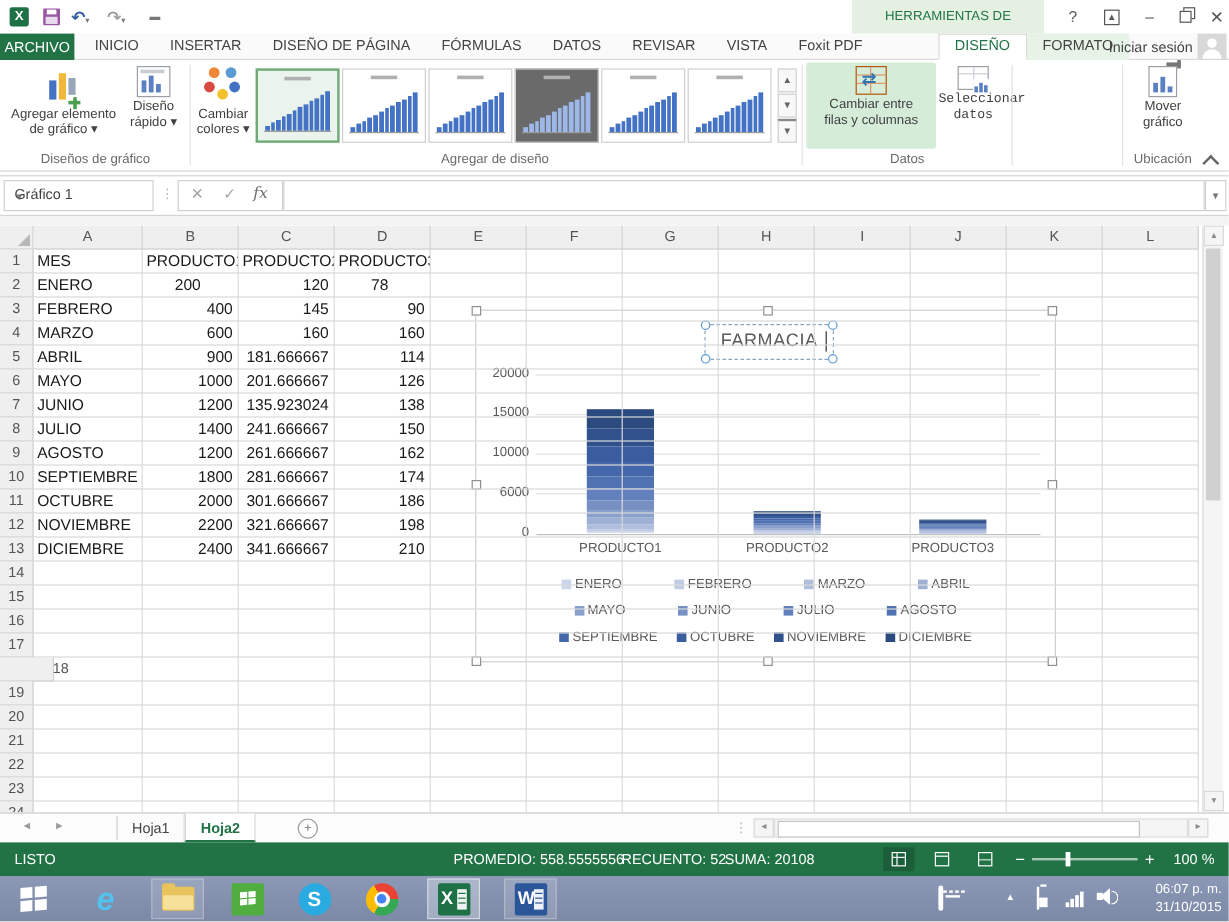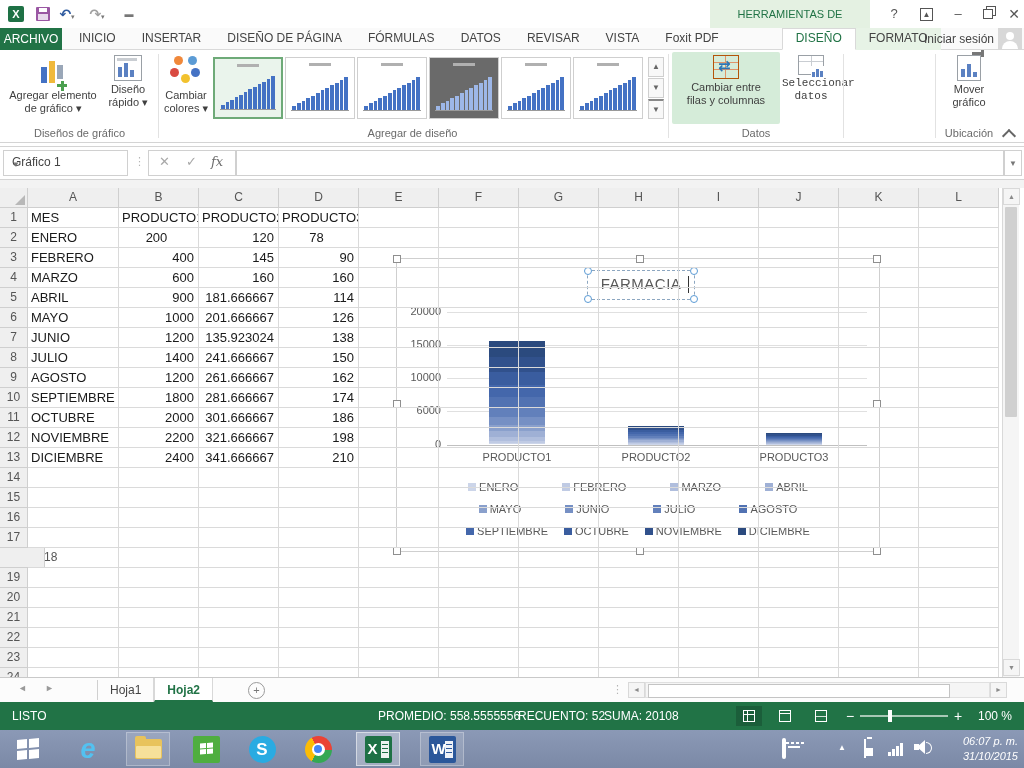--- a/index.html
+++ b/index.html
@@ -143,21 +143,21 @@
   .kb i{position:absolute;width:3px;height:2px;background:#fff;}
   .batt{position:relative;width:11px;height:17px;border:1px solid #fff;box-sizing:border-box;}
   .batt:before{content:"";position:absolute;left:2px;top:-3px;width:5px;height:2px;background:#fff;}
   .batt i{position:absolute;left:1px;bottom:1px;width:7px;height:8px;background:#fff;}
   .bars{display:flex;align-items:flex-end;gap:1px;height:14px;}
   .bars i{width:3px;background:#fff;display:block;}
   .spk{position:relative;width:16px;height:14px;}
   .spk .bx{position:absolute;left:0;top:4px;width:5px;height:6px;background:#fff;}
   .spk .tr{position:absolute;left:3px;top:0;width:0;height:0;border-top:7px solid transparent;border-bottom:7px solid transparent;border-right:8px solid #fff;}
   .spk .arc{position:absolute;left:12px;top:2px;width:5px;height:10px;border:1px solid #fff;border-left:none;border-radius:0 6px 6px 0;}
-  .clock{right:6px;top:4px;text-align:center;color:#fff;font-size:11px;line-height:15px;font-style:italic;}
+  .clock{right:6px;top:4px;text-align:center;color:#fff;font-size:11px;line-height:15px;}
 </style>
 </head>
 <body>
 
 <div class="screen">
 
   <div class="abs titlebar">
     <div class="abs qat-ico xl-logo" style="left:8px;">X</div>
     <div class="abs save-ico" style="left:36px;">
         <i></i>

